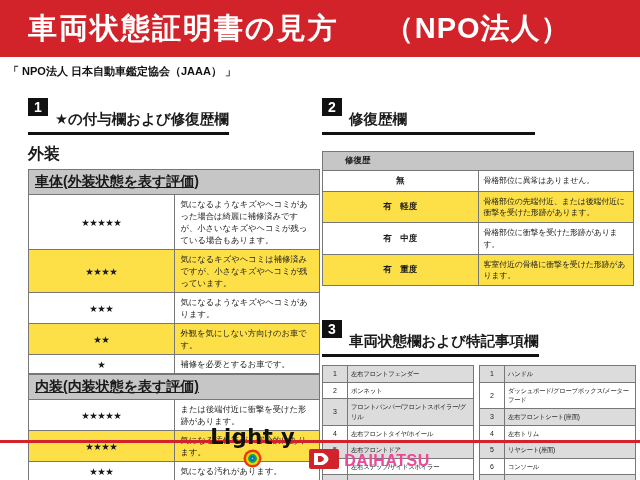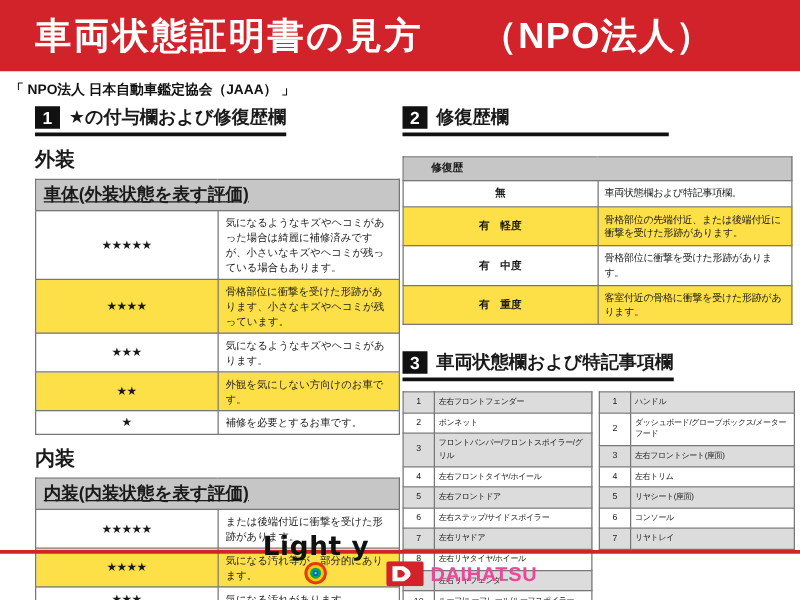--- a/index.html
+++ b/index.html
@@ -19,21 +19,21 @@
   .content{position:relative;width:640px;height:360px;}
   .col-left{position:absolute;left:28px;top:5px;width:292px;}
   .col-right{position:absolute;left:322px;top:5px;width:314px;}
 
   
   .sec-head{display:flex;align-items:center;border-bottom:3px solid #111;
     padding-bottom:3px;width:-moz-fit-content;width:fit-content;}
   .sec-head.long{padding-right:128px;}
   .sec-num{background:#111;color:#fff;font-weight:bold;min-width:20px;height:18px;
     display:flex;align-items:center;justify-content:center;font-size:14px;margin-right:7px;}
-  .sec-title{font-weight:bold;font-size:14.5px;white-space:nowrap;}
+  .sec-title{font-weight:bold;font-size:14.5px;white-space:nowrap;margin-top:26px;}
 
   .group-label{font-weight:bold;font-size:16px;margin:9px 0 4px 0;}
 
   table{border-collapse:collapse;background:#fff;}
   td,th{border:1px solid #777;vertical-align:middle;}
 
   
   .rate-tbl{width:292px;table-layout:fixed;}
   .rate-tbl th{background:#c6c6c6;font-size:14px;text-align:left;padding:3px 6px;font-weight:bold;text-decoration:underline;}
   .rate-tbl td.stars{width:66px;text-align:center;font-size:9.5px;letter-spacing:-0.5px;padding:2px 1px;}
@@ -91,38 +91,37 @@
       <tbody>
           <tr>
         <th colspan="2">車体(外装状態を表す評価)</th>
       </tr>
       <tr>
         <td class="stars">★★★★★</td>
         <td class="desc">気になるようなキズやヘコミがあった場合は綺麗に補修済みですが、小さいなキズやヘコミが残っている場合もあります。</td>
       </tr>
       <tr class="g">
         <td class="stars">★★★★</td>
-        <td class="desc">骨格部位に衝撃を受けた形跡があります、小さなキズやヘコミが残っています。</td>
+        <td class="desc">気になるキズやヘコミは補修済みですが、小さなキズやヘコミが残っています。</td>
       </tr>
       <tr>
         <td class="stars">★★★</td>
         <td class="desc">気になるようなキズやヘコミがあります。</td>
       </tr>
       <tr class="g">
         <td class="stars">★★</td>
         <td class="desc">外観を気にしない方向けのお車です。</td>
       </tr>
       <tr>
         <td class="stars">★</td>
         <td class="desc">補修を必要とするお車です。</td>
       </tr>
     </tbody>
       </table>
 
-    <div class="group-label">内装</div>
 
     <table class="rate-tbl">
       <tbody>
           <tr>
         <th colspan="2">内装(内装状態を表す評価)</th>
       </tr>
       <tr>
         <td class="stars">★★★★★</td>
         <td class="desc">または後端付近に衝撃を受けた形跡があります。</td>
       </tr>
@@ -150,21 +149,21 @@
       <span class="sec-title">修復歴欄</span>
     </div>
 
     <table class="rep-tbl" style="margin-top:16px;">
       <tbody>
           <tr>
         <th colspan="2">修復歴</th>
       </tr>
       <tr>
         <td class="grade">無</td>
-        <td class="desc">車両状態欄および特記事項欄。</td>
+        <td class="desc">骨格部位に異常はありません。</td>
       </tr>
       <tr class="g">
         <td class="grade">有　軽度</td>
         <td class="desc">骨格部位の先端付近、または後端付近に衝撃を受けた形跡があります。</td>
       </tr>
       <tr>
         <td class="grade">有　中度</td>
         <td class="desc">骨格部位に衝撃を受けた形跡があります。</td>
       </tr>
       <tr class="g">

